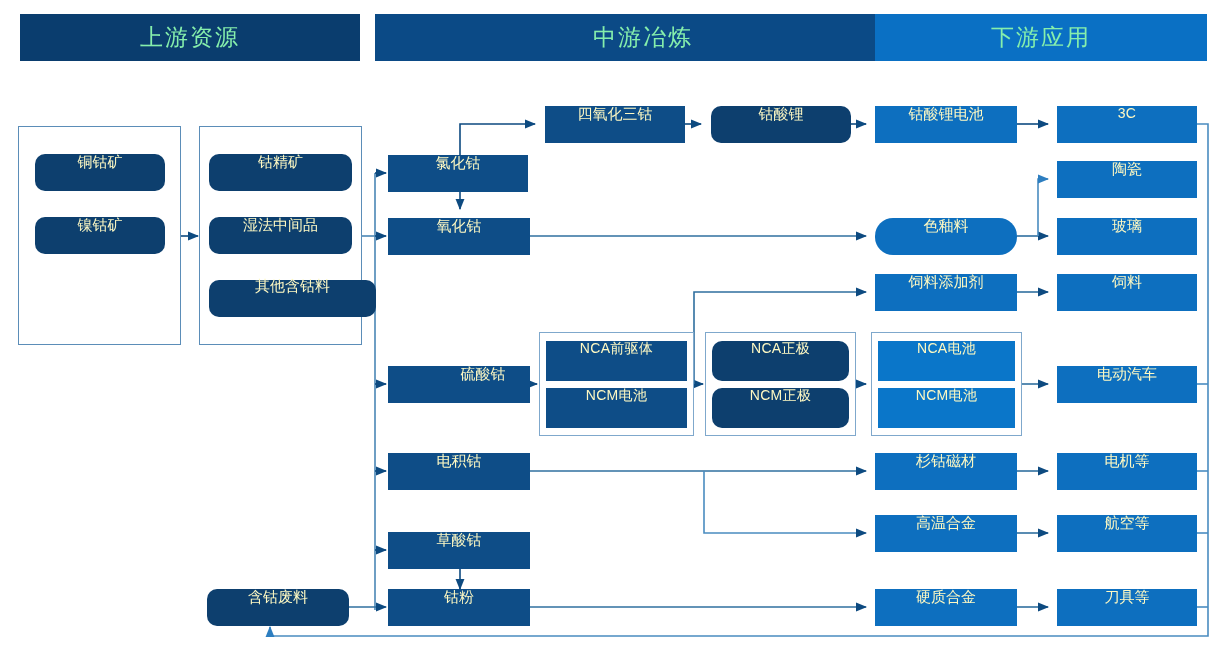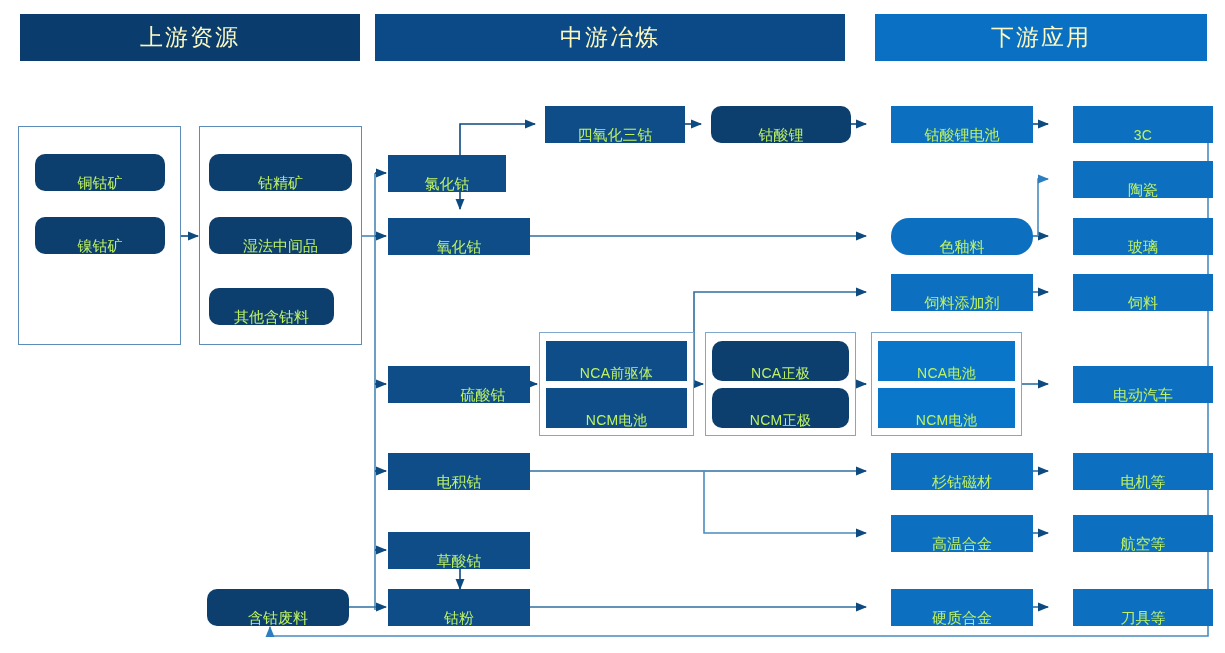--- a/index.html
+++ b/index.html
@@ -1,51 +1,51 @@
 <!DOCTYPE html>
 <html><head>
 <meta charset="utf-8">
 <style>
   html,body{margin:0;padding:0;background:#ffffff;}
   body{font-family:"Liberation Sans","DejaVu Sans",sans-serif;}
   #stage{position:relative;width:1225px;height:653px;background:#fff;overflow:hidden;}
 
   
   .hdr{position:absolute;display:flex;align-items:center;justify-content:center;
-       color:#fef9c3;font-size:23px;letter-spacing:2px;}
+       color:#86efac;font-size:23px;letter-spacing:2px;}
   .hdr.up  {background:#0a3d6e;}
   .hdr.mid {background:#0b4a86;}
   .hdr.down{background:#0a70c4;text-align:right;}
 
   
-  .node{position:absolute;display:flex;align-items:flex-end;justify-content:center;
-        color:#bef264;font-size:15px;text-align:center;line-height:1.1;
+  .node{position:absolute;display:flex;align-items:flex-start;justify-content:center;
+        color:#fef9c3;font-size:15px;text-align:center;line-height:1.1;
         box-sizing:border-box;z-index:3;}
   .node.dark  {background:#0e4d87;}
   .node.darker{background:#0d3f6e;border-radius:10px;}
-  .node.light {background:#0d6fbf;margin-left:16px;}
+  .node.light {background:#0d6fbf;}
   .node.lighter{background:#0a76c9;}
   .node.en{font-size:14px;letter-spacing:.3px;}
 
   
   .frame{position:absolute;border:1px solid #5b8db8;background:#fff;box-sizing:border-box;z-index:2;}
   .frame.tight{border:1px solid #7fa8cc;}
 
   
   #wires{position:absolute;left:0;top:0;width:1225px;height:653px;z-index:1;}
 </style>
 </head>
 <body>
 
 <div id="stage">
 
   <div class="hdr up" style="left:20px;top:14px;width:340px;height:47px;">
     <span>上游资源</span>
   </div>
-  <div class="hdr mid" style="left:375px;top:14px;width:470px;height:47px;">
+  <div class="hdr mid" style="left:375px;top:14px;width:470px;height:47px;padding-left:33px;">
     <span>中游冶炼</span>
   </div>
   <div class="hdr down" style="left:875px;top:14px;width:332px;height:47px;">
     <span>下游应用</span>
   </div>
 
   <svg id="wires">
     <defs>
       <marker id="ah" viewBox="0 0 10 10" refX="9" refY="5" markerWidth="7" markerHeight="7" orient="auto-start-reverse">
         <path d="M0,1 L10,5 L0,9 z" fill="#0d4a80"></path>
@@ -123,25 +123,25 @@
     <span>镍钴矿</span>
   </div>
 
   <div class="frame" style="left:199px;top:126px;width:163px;height:219px;"></div>
   <div class="node darker" style="left:209px;top:154px;width:143px;height:37px;">
     <span>钴精矿</span>
   </div>
   <div class="node darker" style="left:209px;top:217px;width:143px;height:37px;">
     <span>湿法中间品</span>
   </div>
-  <div class="node darker" style="left:209px;top:288px;width:125px;height:37px;">
+  <div class="node darker" style="left:209px;top:280px;width:167px;height:37px;font-family:Liberation Mono, monospace;">
     <span>其他含钴料</span>
   </div>
 
-  <div class="node dark" style="left:388px;top:155px;width:118px;height:37px;">
+  <div class="node dark" style="left:388px;top:155px;width:140px;height:37px;">
     <span>氯化钴</span>
   </div>
   <div class="node dark" style="left:388px;top:218px;width:142px;height:37px;">
     <span>氧化钴</span>
   </div>
   <div class="node dark" style="left:388px;top:366px;width:142px;height:37px;padding-left:48px;">
     <span>硫酸钴</span>
   </div>
   <div class="node dark" style="left:388px;top:453px;width:142px;height:37px;">
     <span>电积钴</span>

